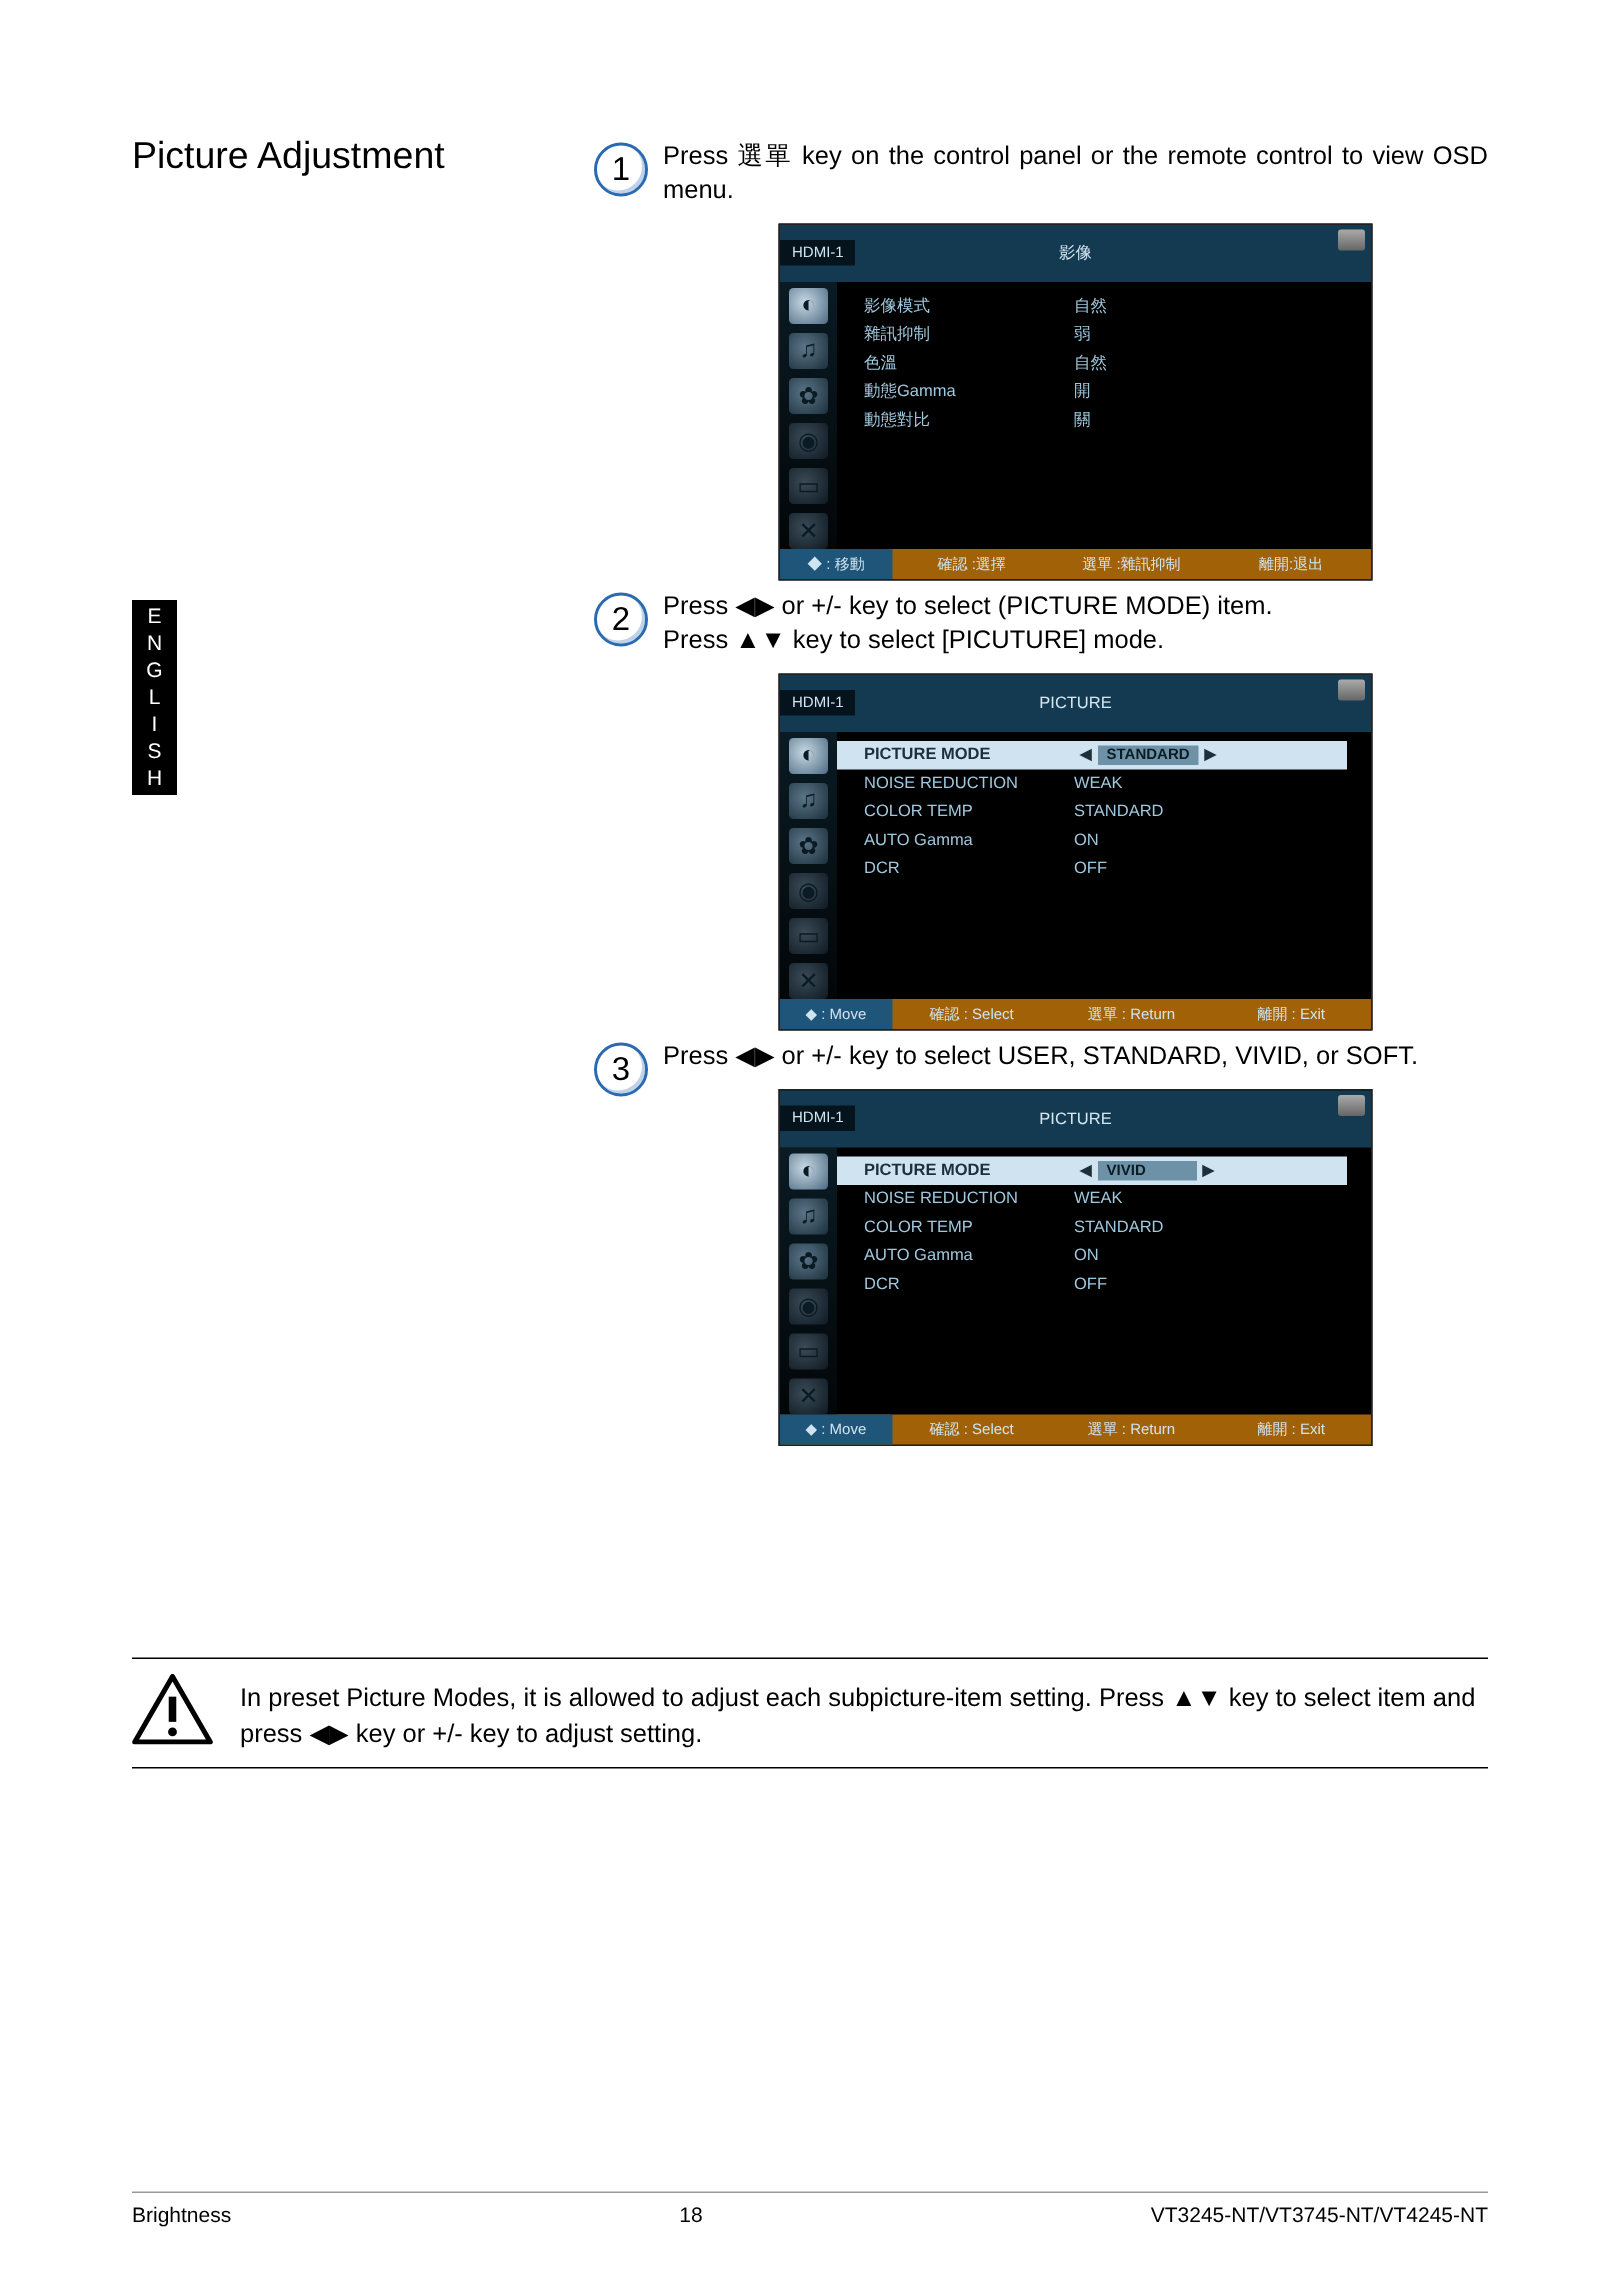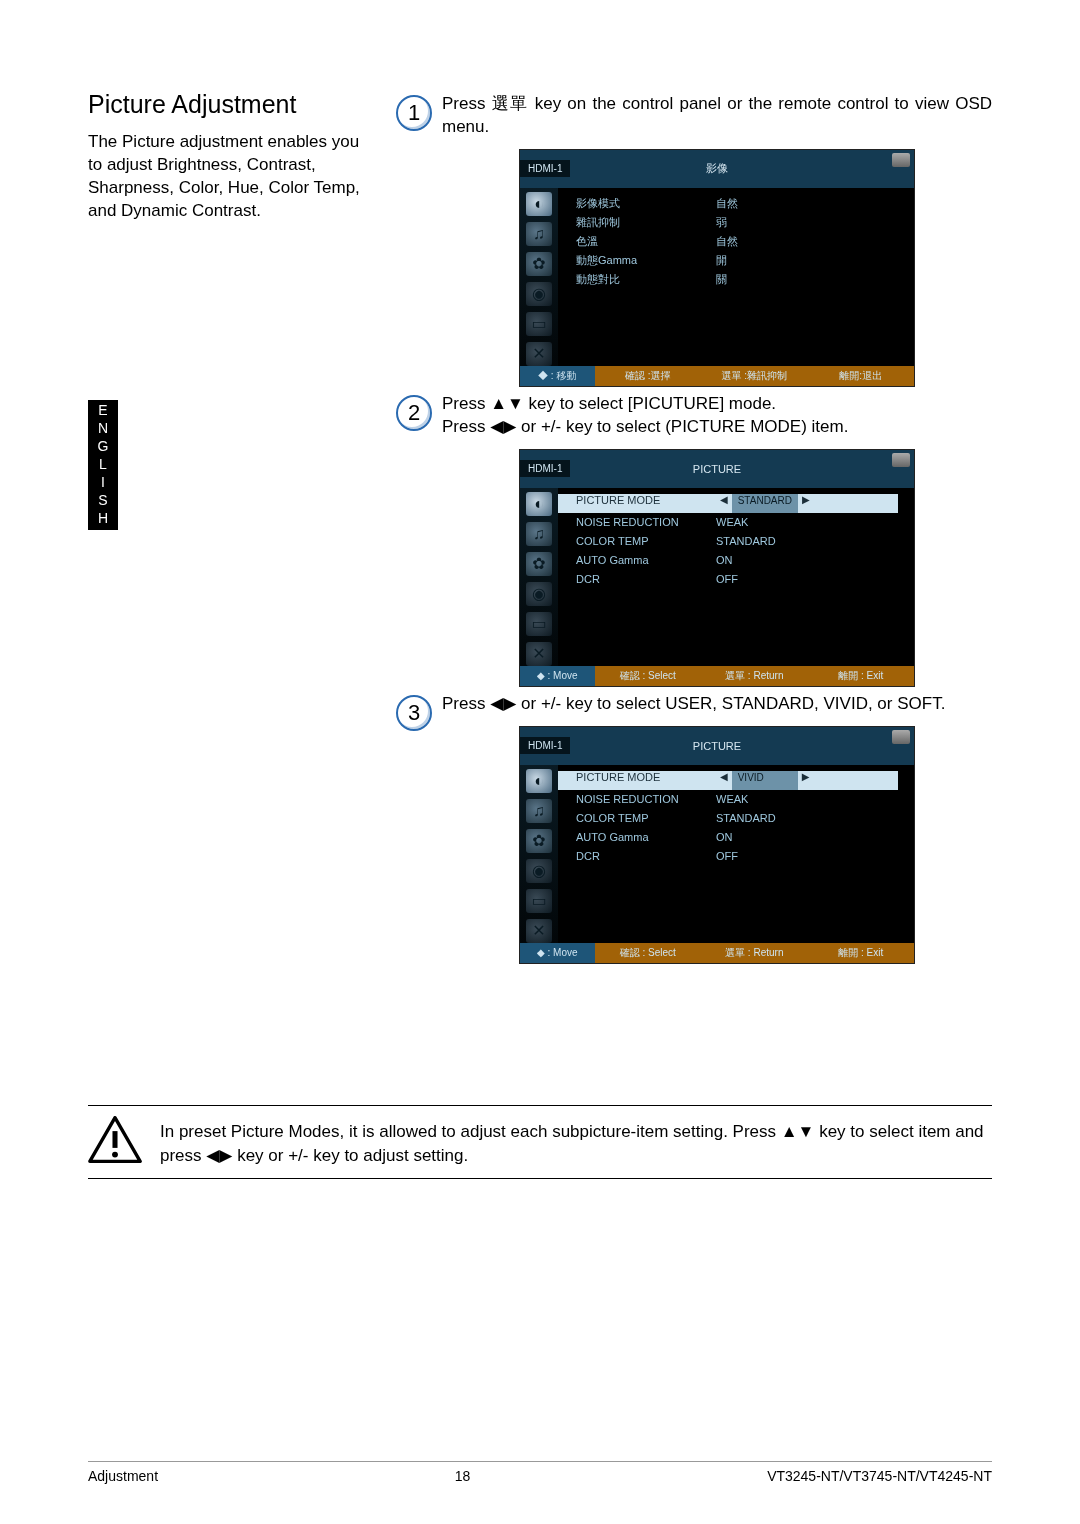--- a/index.html
+++ b/index.html
@@ -155,21 +155,21 @@
       font-size: 11px;
     }
     .osd-label { width: 140px; color: #9fc8de; }
     .osd-label.hi { color: #1c2f3a; }
     .osd-val { color: #9fc8de; flex:1; }
     .hl-row {
       background: #cfe4f0;
       margin: 0 -10px 0 -18px;
       padding-left: 18px;
       padding-right: 10px;
-      display:flex;height:19px;
+      display:flex;align-items:center;height:19px;font-weight:bold;
     }
     .tri { font-size: 10px; padding: 0 4px; color:#1c2f3a;}
     .valbox {
       background:#6d92a8;color:#0a1b24;padding:1px 6px;font-size:10px;
       display:inline-block;min-width:66px;text-align:left;
     }
     .osd-footer {
       display: flex;
       height: 20px;
       background: #a16207;
@@ -221,21 +221,20 @@
       justify-content: space-between;
       font-size: 14px;
       color: #000;
     }
   </style>
 </head>
 <body>
 
 <div class="page">
   <h2 class="section-title">Picture Adjustment</h2>
-  <p class="intro-text">The Picture adjustment enables you to adjust Brightness, Contrast, Sharpness, Color, Hue, Color Temp, and Dynamic Contrast.</p>
 
   <div class="side-tab">
     <span class="side-tab-text">ENGLISH</span>
   </div>
 
   <div class="steps-area">
 
     <div class="step">
       <div class="step-num">1</div>
       <div class="step-body">
@@ -286,22 +285,22 @@
               <div class="osd-foot-cell">離開:退出</div>
             </div>
           </div>
         </div>
       </div>
     </div>
 
     <div class="step">
       <div class="step-num">2</div>
       <div class="step-body">
+        <p class="step-text">Press ◀▶ or +/- key to select (PICTURE MODE) item.</p>
         <p class="step-text">Press ▲▼ key to select [PICUTURE] mode.</p>
-        <p class="step-text">Press ◀▶ or +/- key to select (PICTURE MODE) item.</p>
         <div class="osd-wrap">
           <div class="osd">
             <div class="osd-header">
               <span class="osd-source">HDMI-1</span>
               <span class="osd-title">PICTURE</span>
               <span class="osd-corner-icon"></span>
             </div>
             <div class="osd-body">
               <div class="osd-side">
                 <span class="side-icon">◐</span>
@@ -410,17 +409,17 @@
         <polygon points="32,2 62,54 2,54" fill="none" stroke="#000" stroke-width="4" stroke-linejoin="round"></polygon>
         <rect x="29" y="18" width="6" height="20" fill="#000"></rect>
         <circle cx="32" cy="46" r="3.5" fill="#000"></circle>
       </svg>
     </div>
     <p class="warn-text">In preset Picture Modes, it is allowed to adjust each subpicture-item setting. Press ▲▼ key to select item and press ◀▶ key or +/- key to adjust setting.</p>
   </div>
 
   <div class="footer-line"></div>
   <div class="footer">
-    <span>Adjustment</span>
+    <span>Brightness</span>
     <span>18</span>
     <span>VT3245-NT/VT3745-NT/VT4245-NT</span>
   </div>
 </div>
 
 </body></html>

